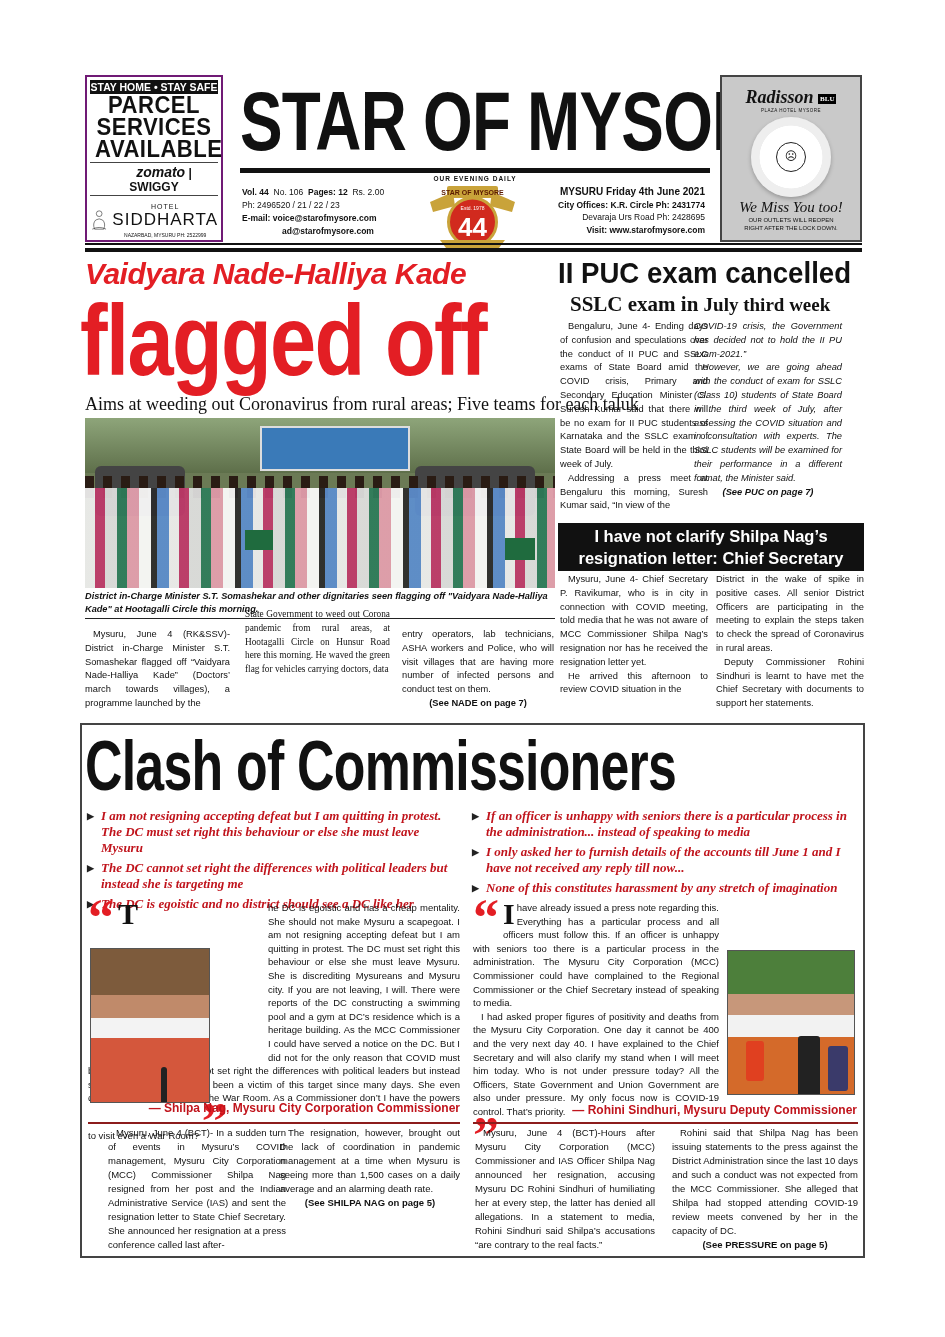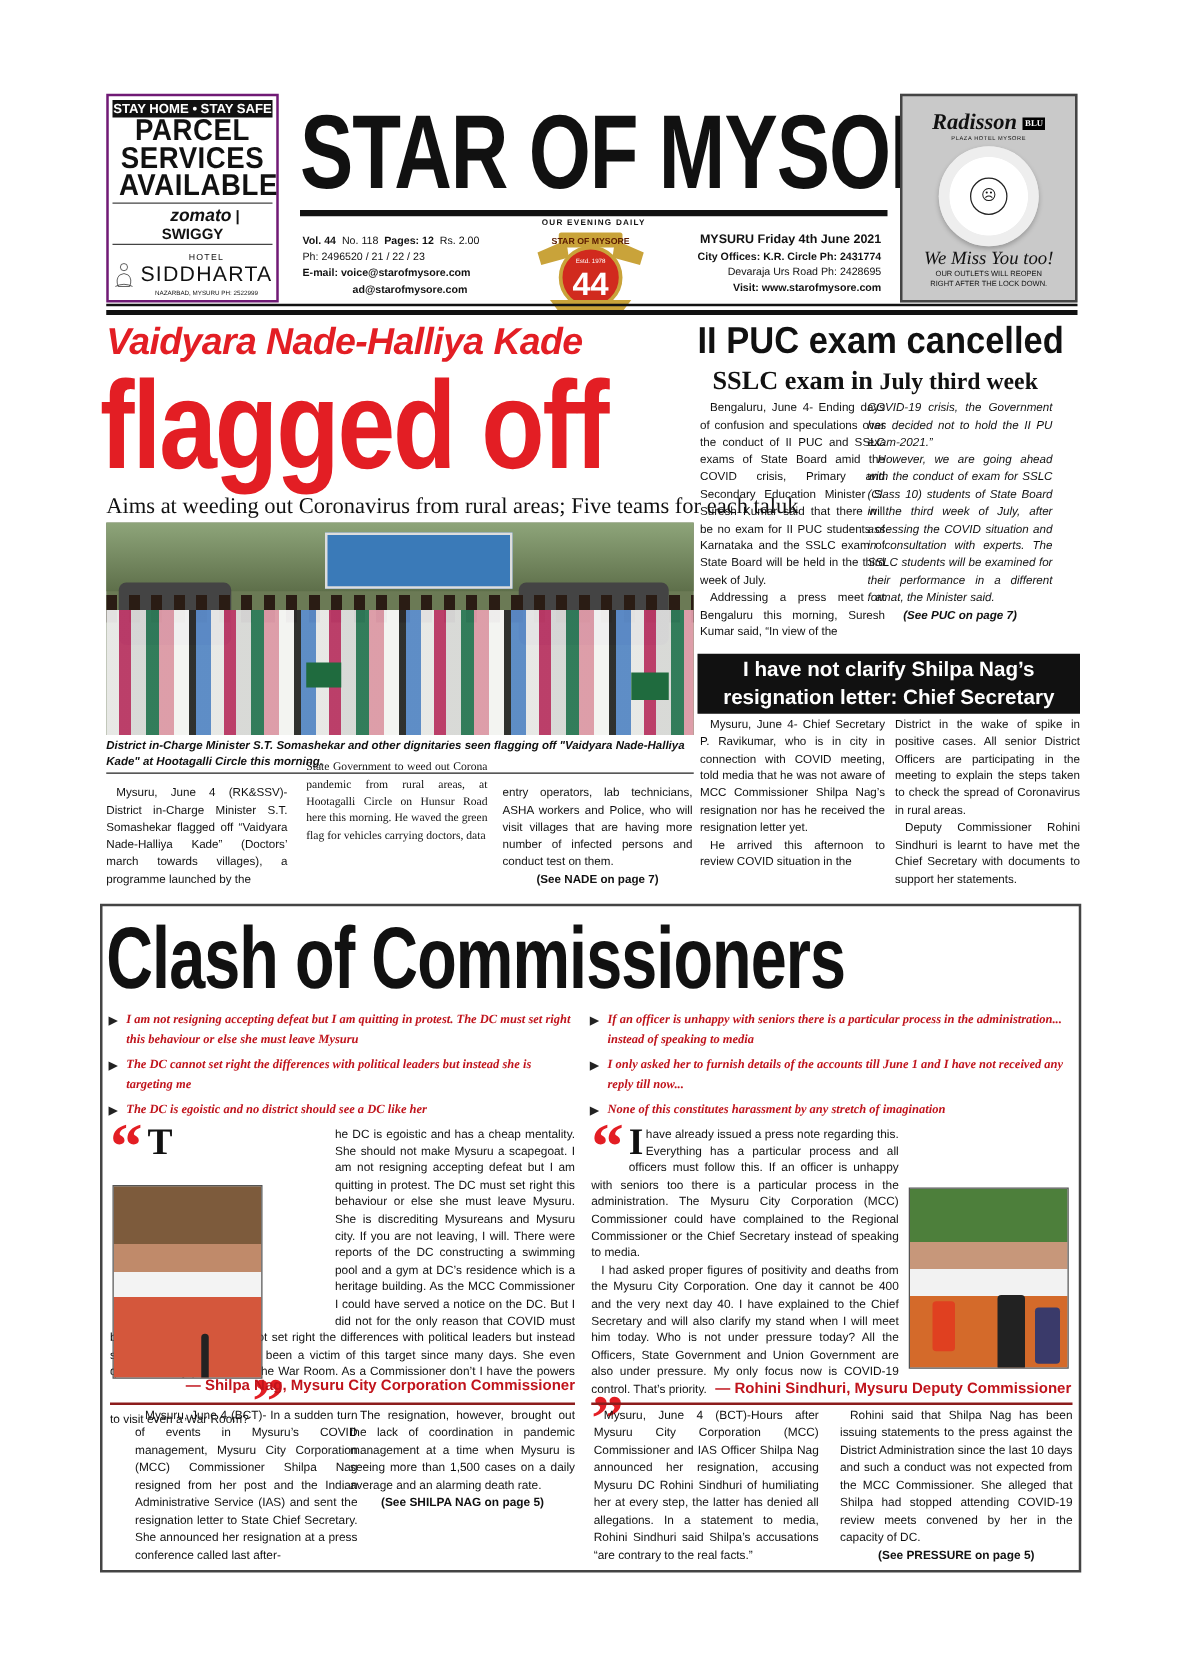--- a/index.html
+++ b/index.html
@@ -73,21 +73,21 @@
   .puc-col2 { left: 694px; top: 320px; width: 148px; font-style: italic; }
 
   .cs-head { left: 558px; top: 523px; width: 306px; height: 48px; background: #111; color: #fff; font-weight: bold; font-size: 16.5px; line-height: 22px; text-align: center; padding-top: 2px; }
   .cs-col1 { left: 560px; top: 573px; width: 148px; }
   .cs-col2 { left: 716px; top: 573px; width: 148px; }
 
   
   .clash-box { left: 80px; top: 723px; width: 785px; height: 535px; border: 2px solid #444; }
   .clash-head { left: 85px; top: 725px; width: 780px; font-weight: 900; font-size: 70px; line-height: 82px; white-space: nowrap; transform: scaleX(0.74); transform-origin: left top; width: 1060px; letter-spacing: -1px; }
 
-  .bullets { font-family: "Liberation Serif", serif; font-style: italic; font-weight: bold; color: #c0141c; font-size: 10px; line-height: 16px; }
+  .bullets { font-family: "Liberation Serif", serif; font-style: italic; font-weight: bold; color: #c0141c; font-size: 13px; line-height: 16px; }
   .bullets li { list-style: none; position: relative; padding-left: 16px; margin-bottom: 4px; }
   .bullets li::before { content: "\25B6"; position: absolute; left: 2px; top: 0; color: #222; font-style: normal; font-size: 9px; }
   .bullets-left { left: 85px; top: 808px; width: 378px; }
   .bullets-right { left: 470px; top: 808px; width: 390px; }
 
   .quote { font-size: 9.5px; line-height: 13.6px; text-align: justify; }
   .quote .qmark { color: #e31e24; font-family: "Liberation Serif", serif; font-weight: 900; font-size: 52px; line-height: 34px; float: left; margin: 0 4px 0 0; height: 30px; }
   .quote .drop { float: left; font-family: "Liberation Serif", serif; font-weight: bold; font-size: 30px; line-height: 26px; margin-right: 2px; }
   .quote .qclose { color: #e31e24; font-family: "Liberation Serif", serif; font-weight: 900; font-size: 52px; line-height: 34px; }
 
@@ -135,21 +135,21 @@
   </div>
 </div>
 
 <div class="abs masthead-title">STAR OF MYSORE</div>
 <div class="abs mast-rule"></div>
 <div class="abs evening">OUR EVENING DAILY</div>
 
 <div class="abs info-left">
   <div>
     <b>Vol. 44</b>&nbsp;
-    <span>No. 118</span>&nbsp;
+    <span>No. 106</span>&nbsp;
     <b>Pages: 12</b>&nbsp;
     <span>Rs. 2.00</span>
   </div>
   <div>Ph: 2496520 / 21 / 22 / 23</div>
   <div><b>E-mail:</b> <b>voice@starofmysore.com</b></div>
   <div style="padding-left:40px"><b>ad@starofmysore.com</b></div>
 </div>
 
 <svg class="abs emblem" viewBox="0 0 95 70">
   <path d="M5 22 L28 12 L30 26 L8 32 Z" fill="#c9a33a"></path>

